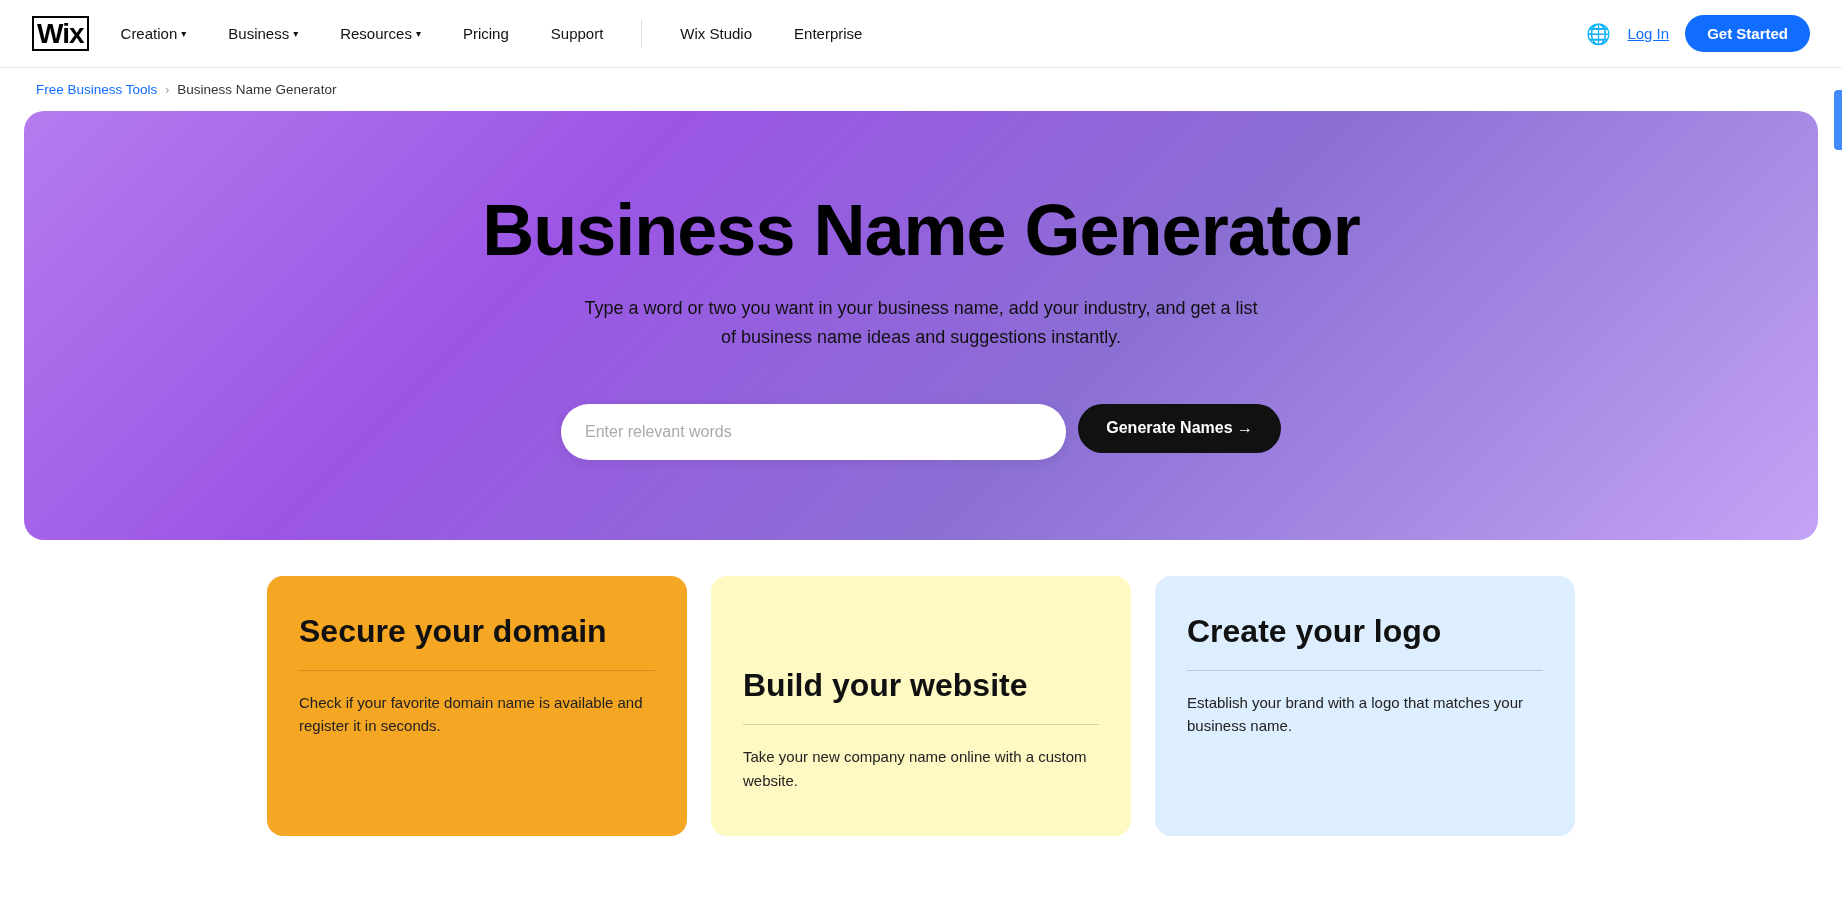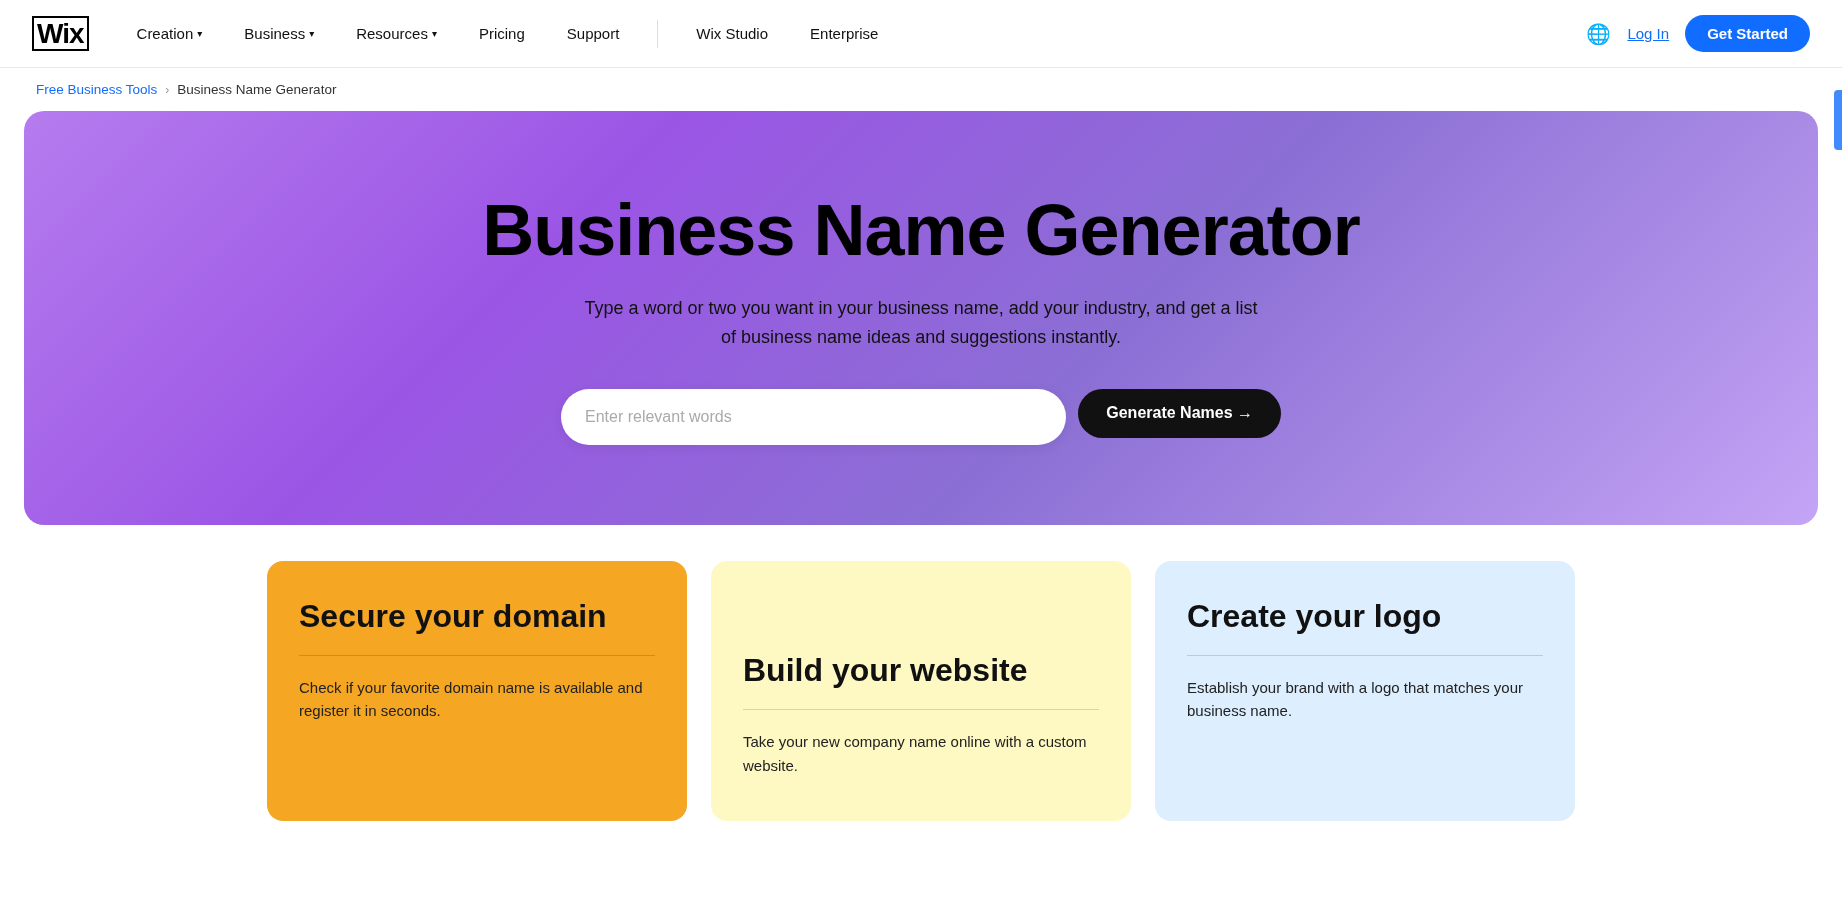--- a/index.html
+++ b/index.html
@@ -13,21 +13,21 @@
       height: 68px;
       border-bottom: 1px solid #e8e8e8;
       position: relative;
       z-index: 100;
       background: #fff;
     }
     .nav-logo {
       font-size: 28px;
       font-weight: 900;
       letter-spacing: -1px;
-      margin-right: 36px;
+      margin-right: 20px;
       color: #000;
       cursor: pointer;
     }
     .nav-logo span { border: 2.5px solid #000; padding: 0 3px; }
     .nav-links {
       display: flex;
       align-items: center;
       gap: 18px;
       flex: 1;
     }
@@ -102,21 +102,21 @@
       font-weight: 800;
       color: #000;
       line-height: 1.1;
       margin-bottom: 24px;
       letter-spacing: -1px;
     }
     .hero-subtitle {
       font-size: 18px;
       color: #111;
       line-height: 1.6;
-      margin-bottom: 37px;
+      margin-bottom: 52px;
       max-width: 680px;
     }
     .hero-search-row {
       display: flex;
       gap: 12px;
       width: 100%;
       max-width: 720px;
       justify-content: center;
     }
     .hero-input {

